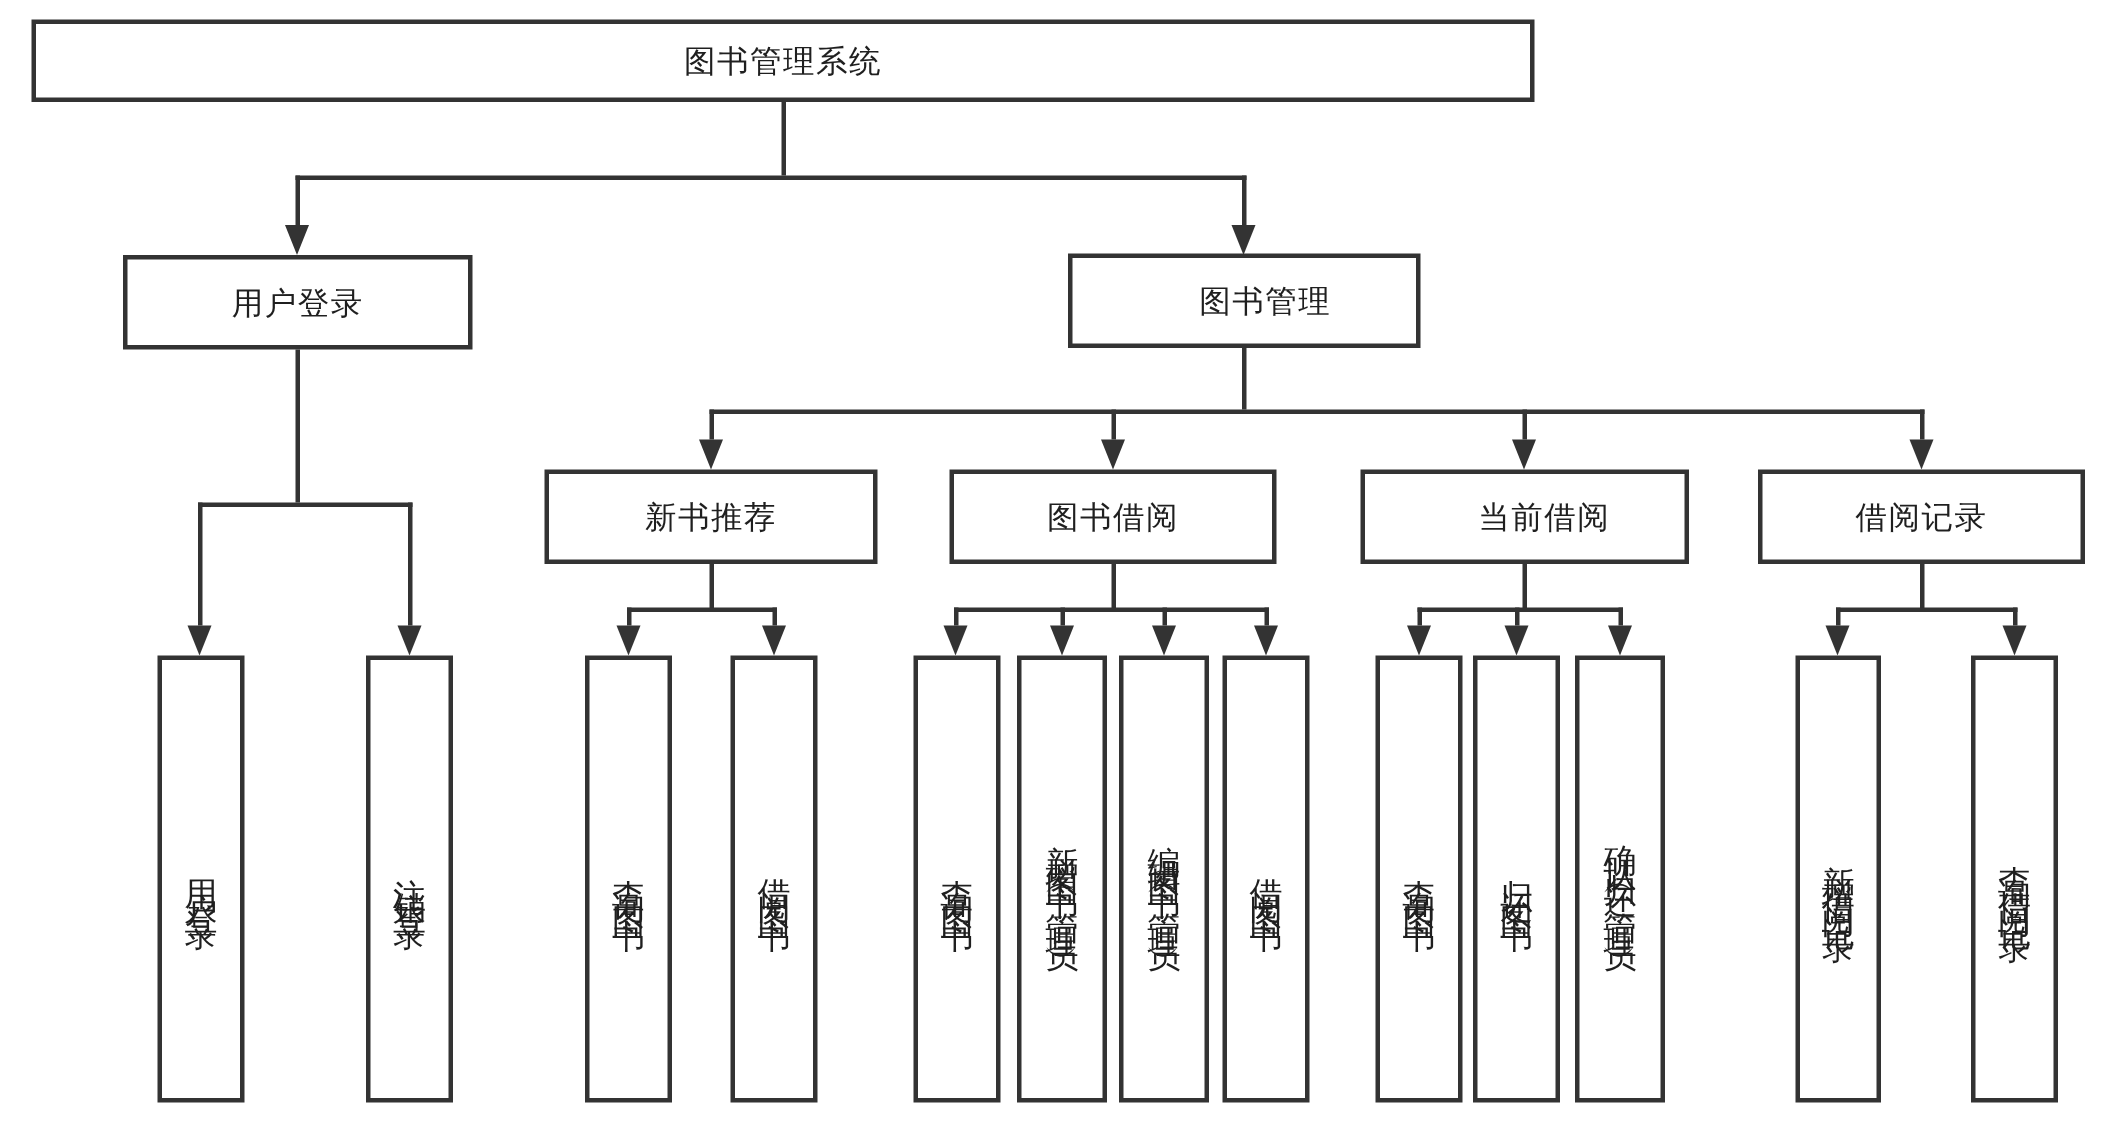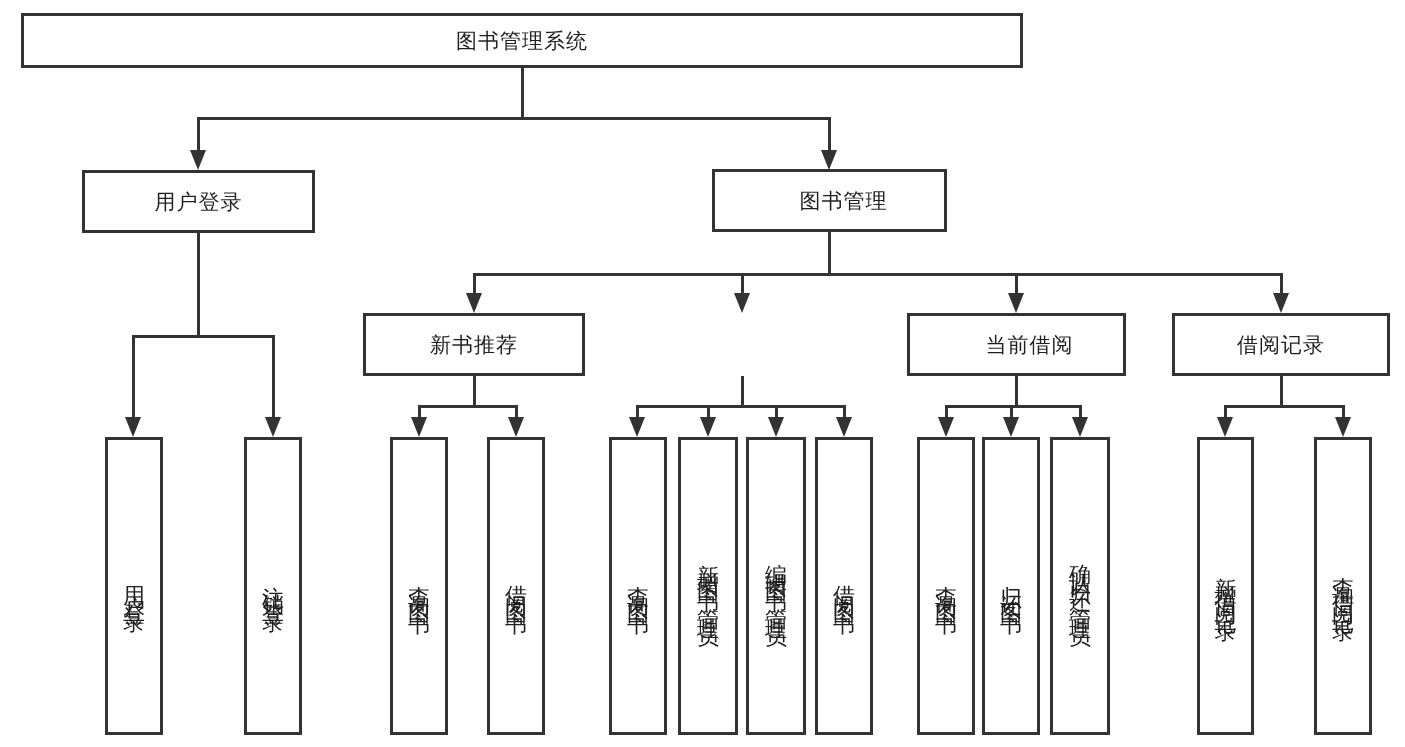--- a/index.html
+++ b/index.html
@@ -75,20 +75,23 @@
 
   <div class="box hbox" style="left:82px;top:170px;width:233px;height:63px;">
     <span class="lbl">用户登录</span>
   </div>
   <div class="box hbox" style="left:712px;top:169px;width:235px;height:63px;padding-left:28px;">
     <span class="lbl">图书管理</span>
   </div>
 
   <div class="box hbox" style="left:363px;top:313px;width:222px;height:63px;">
     <span class="lbl">新书推荐</span>
+  </div>
+  <div class="box hbox" style="left:633px;top:313px;width:218px;height:63px;">
+    <span class="lbl">图书借阅</span>
   </div>
   <div class="box hbox" style="left:907px;top:313px;width:219px;height:63px;padding-left:26px;">
     <span class="lbl">当前借阅</span>
   </div>
   <div class="box hbox" style="left:1172px;top:313px;width:218px;height:63px;">
     <span class="lbl">借阅记录</span>
   </div>
 
   <div class="box vbox" style="left:105px;top:437px;width:58px;height:298px;">
     <span class="lbl">用户登录</span>

